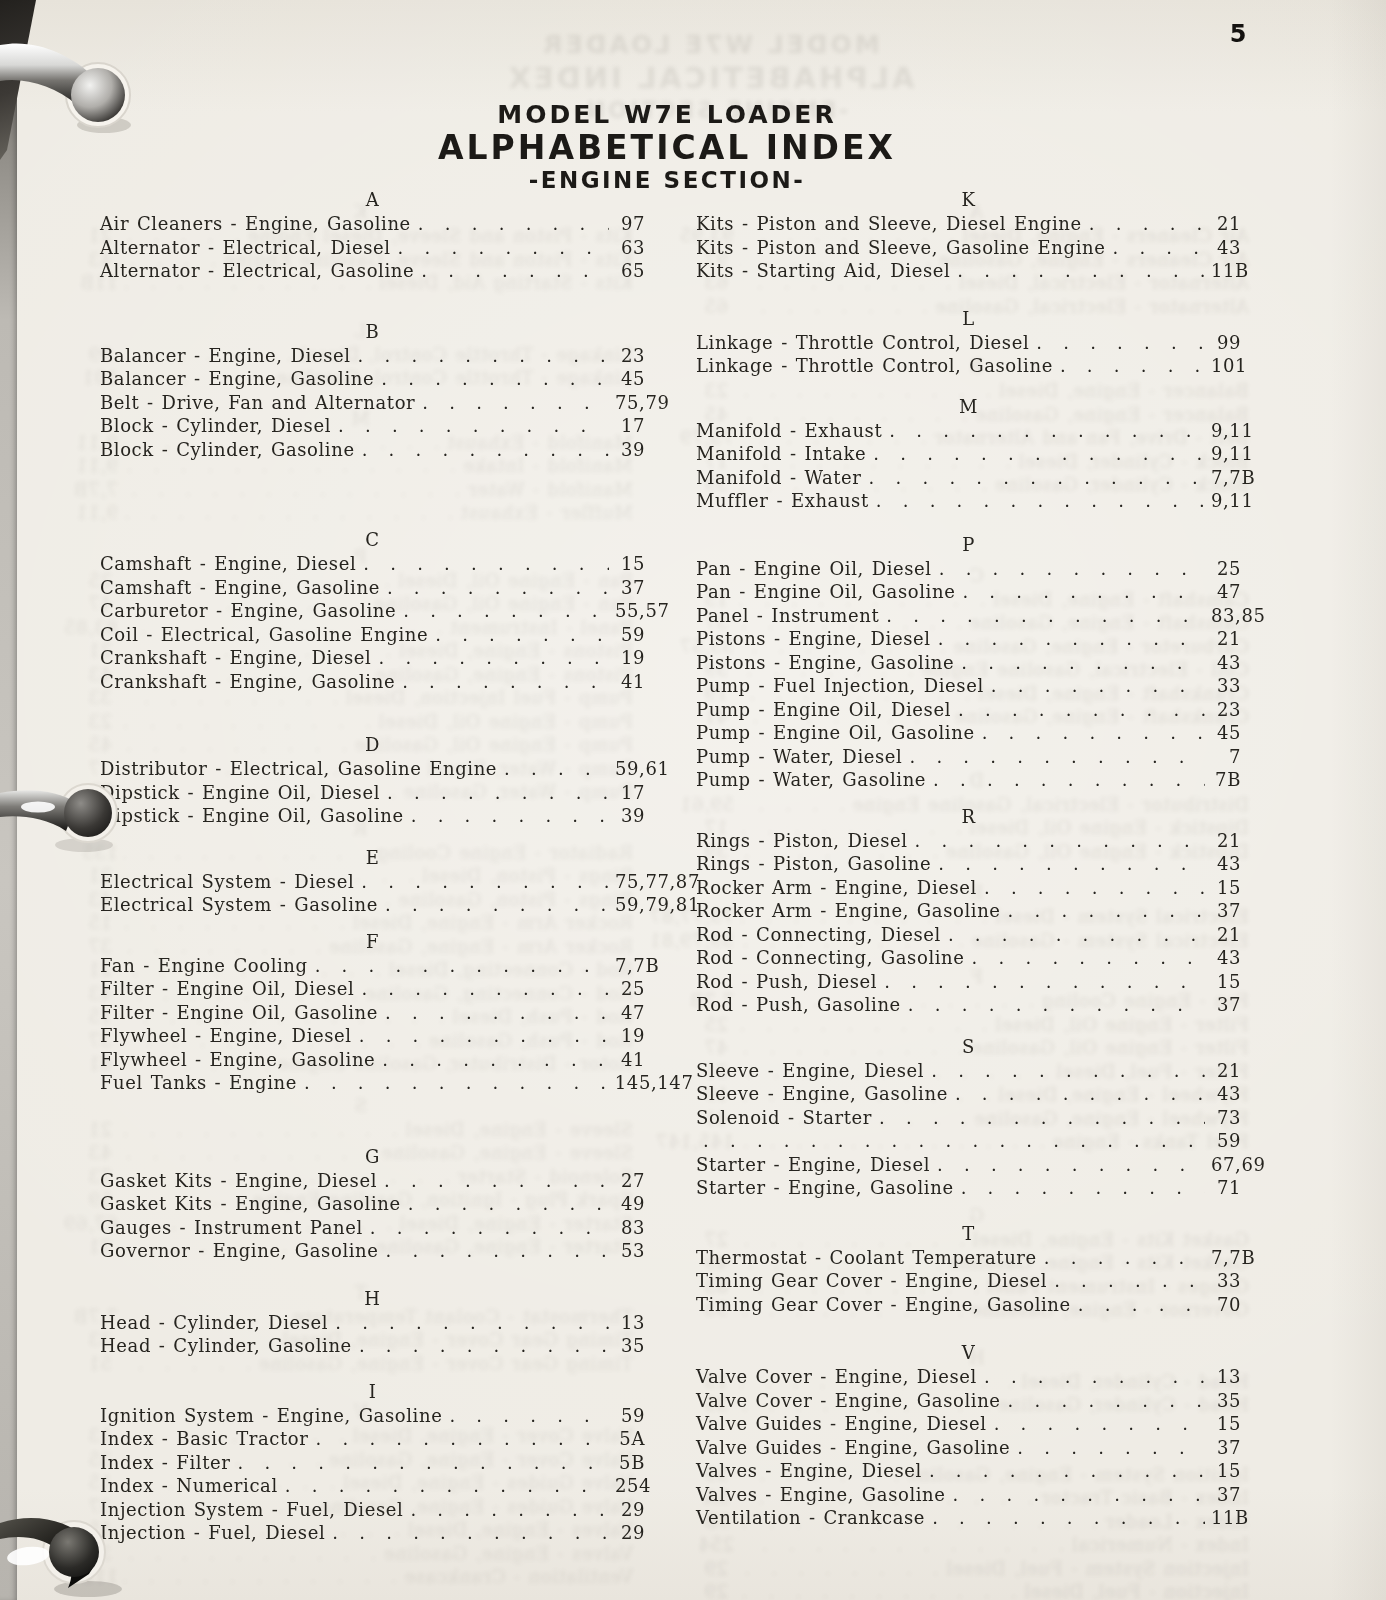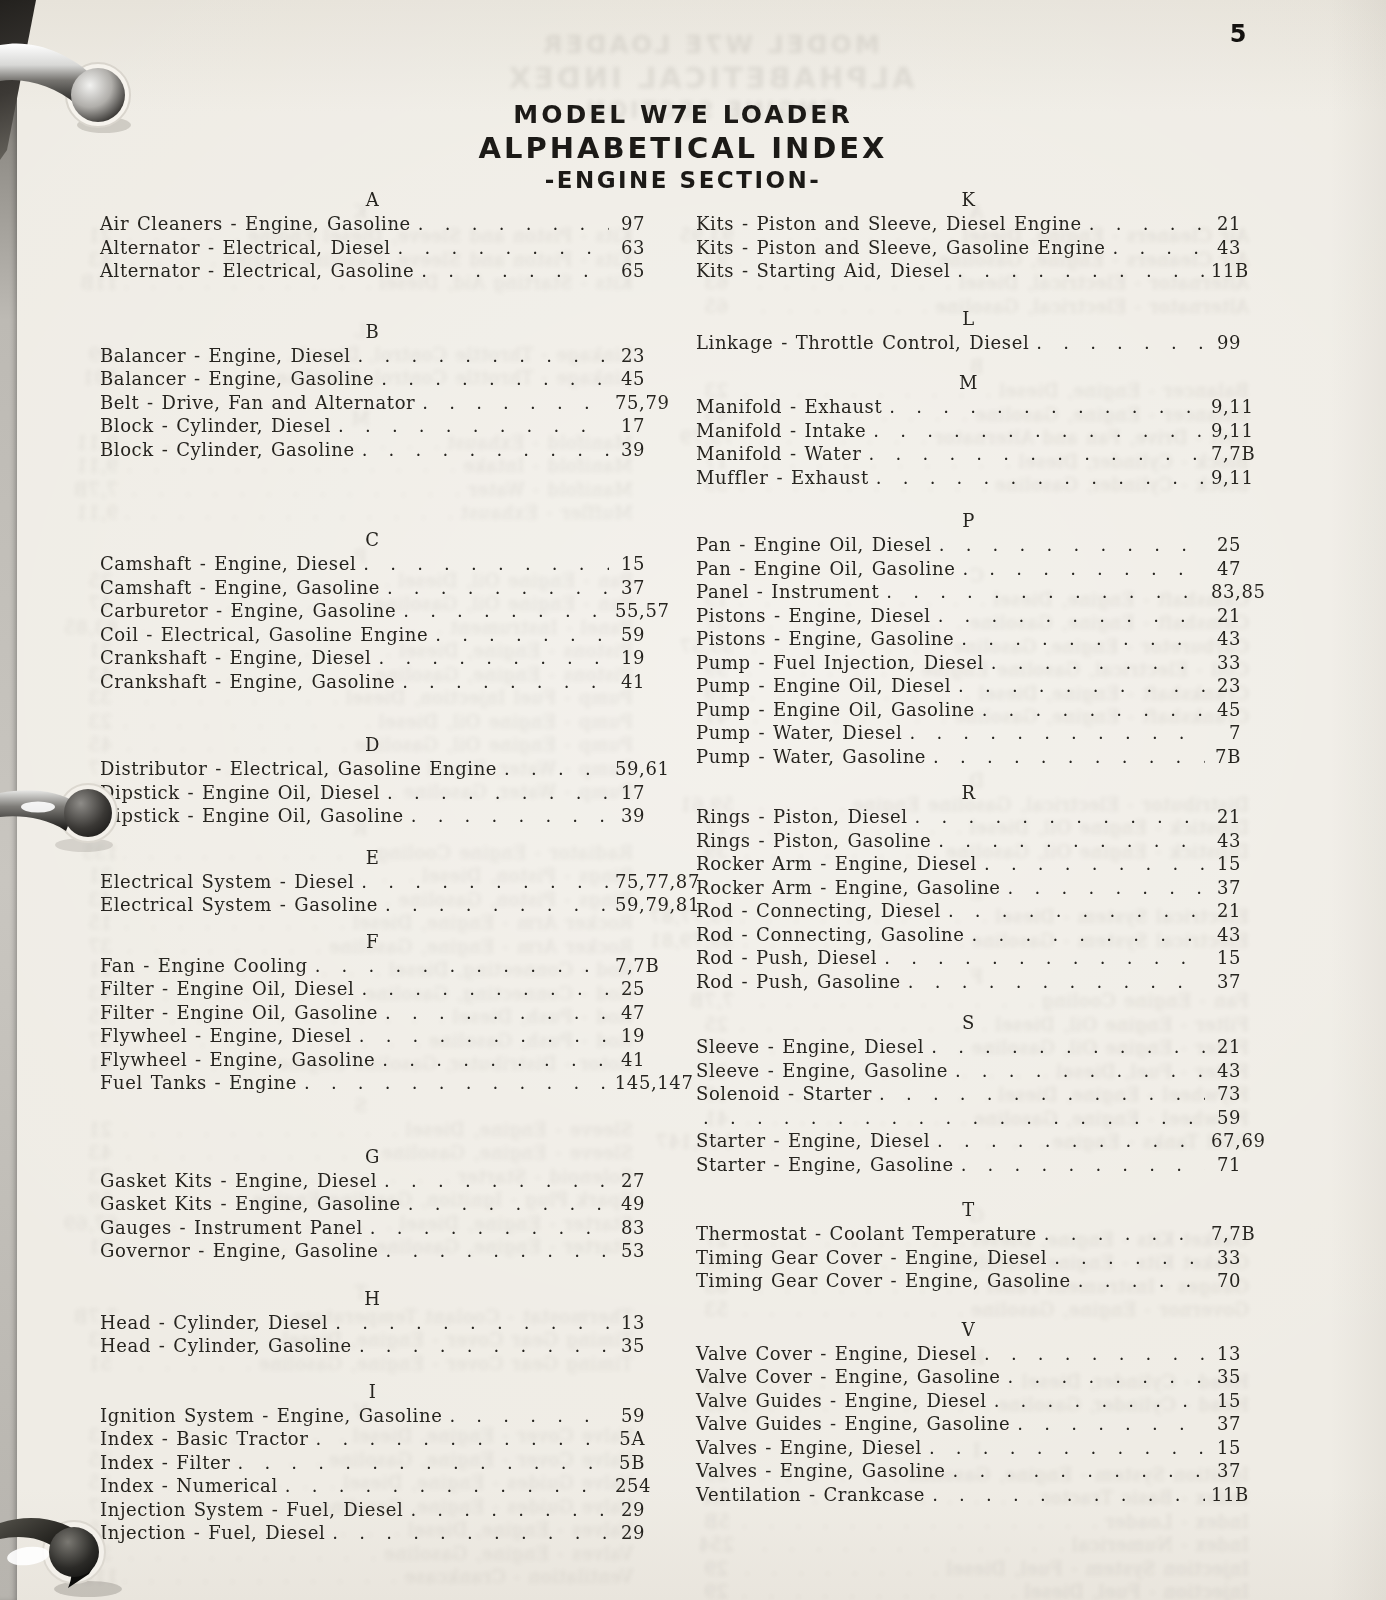--- a/index.html
+++ b/index.html
@@ -22,25 +22,25 @@
   }
   .corner-wedge {
     position:absolute; left:0; top:0; width:40px; height:160px;
     background:linear-gradient(160deg,#23211e 0%,#3c3935 55%,#6b6861 100%);
     clip-path:polygon(0 0, 36px 0, 7px 150px, 0 160px);
   }
   .ring { position:absolute; pointer-events:none; }
 
   
   .hdr {
-    position:absolute; left:112px; top:100px; width:1142px; text-align:center;
+    position:absolute; left:96px; top:100px; width:1142px; text-align:center;
     font-family:"DejaVu Sans","Liberation Sans",sans-serif; font-weight:bold; color:#1c1a17;
   }
   .hdr .t1 { font-size:25px; letter-spacing:3px; line-height:30px; }
-  .hdr .t2 { font-size:29px; letter-spacing:3px; line-height:36px; }
+  .hdr .t2 { font-size:33px; letter-spacing:3px; line-height:36px; }
   .hdr .t3 { font-size:23px; letter-spacing:2.5px; line-height:29px; }
   .folio {
     position:absolute; left:1218px; top:20px; width:40px; text-align:center;
     font-family:"DejaVu Sans","Liberation Sans",sans-serif;
     font-weight:bold; font-size:24px; color:#141210;
   }
 
   
   .col { position:absolute; top:188px; width:545px; font-size:18px; letter-spacing:0.6px; word-spacing:1.5px; }
   .col-left  { left:100px; }
@@ -793,20 +793,25 @@
           <span class="dots"></span>
           <span class="pg">11B</span>
         </div>
       </div>
       <div class="section" style="margin-top: 24px;">
         <div class="letter">L</div>
         <div class="row">
           <span class="lbl">Linkage - Throttle Control, Diesel</span>
           <span class="dots"></span>
           <span class="pg">99</span>
+        </div>
+        <div class="row">
+          <span class="lbl">Linkage - Throttle Control, Gasoline</span>
+          <span class="dots"></span>
+          <span class="pg">101</span>
         </div>
       </div>
       <div class="section" style="margin-top: 17px;">
         <div class="letter">M</div>
         <div class="row">
           <span class="lbl">Manifold - Exhaust</span>
           <span class="dots"></span>
           <span class="pg">9,11</span>
         </div>
         <div class="row">

